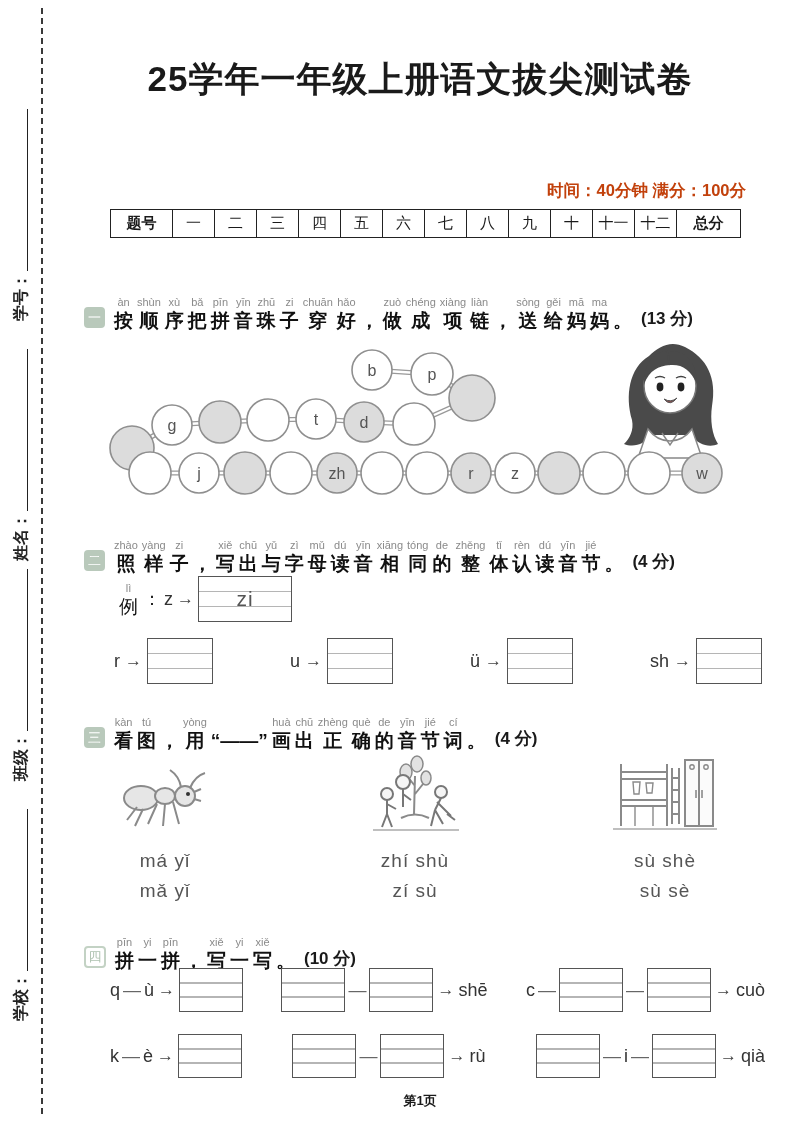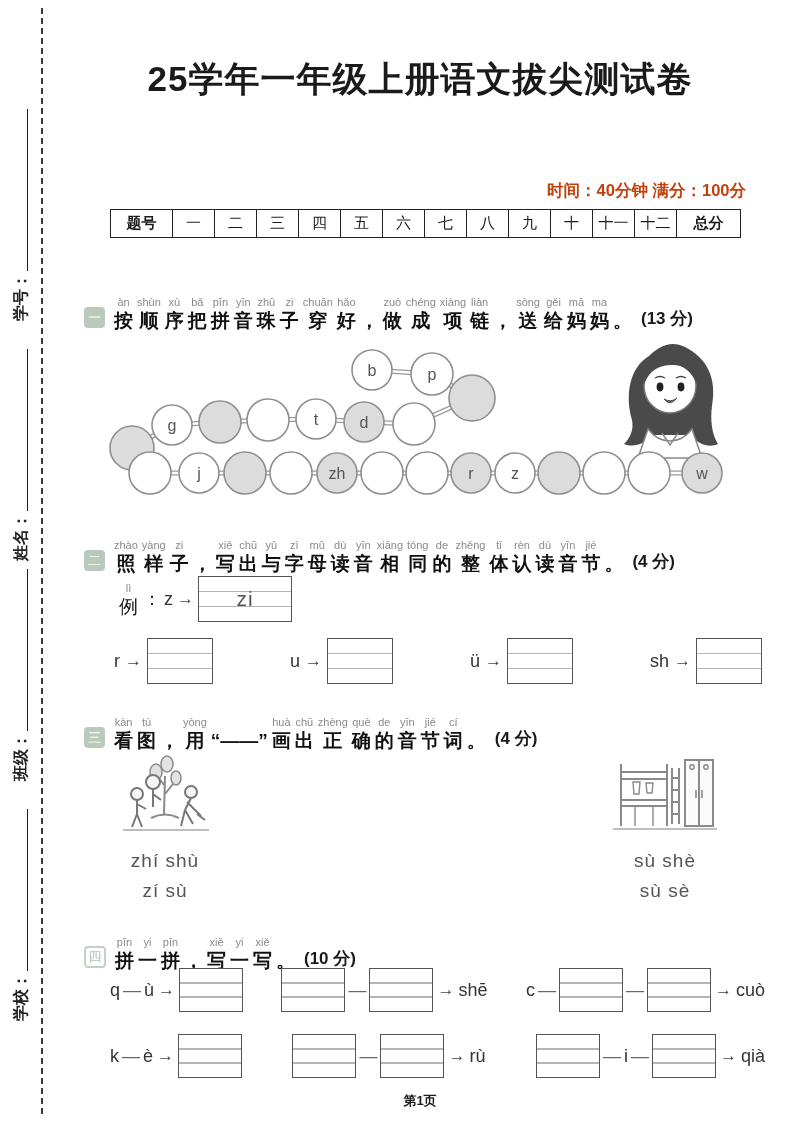--- a/index.html
+++ b/index.html
@@ -486,20 +486,40 @@
           <span class="ritem">
             <span class="py"></span>
             <span class="ch">。</span>
           </span>
         </span>
       <span class="score-pts">(4 分)</span>
     </div>
     <div class="q3-cards" style="top:748px;left:28px;width:650px;">
       <div class="card">
         <div class="pic">
+          <svg width="104" height="80" viewBox="0 0 104 80">
+            <g stroke="#8a8a8a" stroke-width="2" fill="#e6e6e6">
+              <ellipse cx="28" cy="42" rx="17" ry="12"></ellipse>
+              <ellipse cx="52" cy="40" rx="10" ry="8"></ellipse>
+              <circle cx="72" cy="40" r="10"></circle>
+            </g>
+            <g stroke="#8a8a8a" stroke-width="2" fill="none">
+              <path d="M44,48 L35,68 M52,48 L50,70 M60,46 L66,68"></path>
+              <path d="M30,53 L22,70 M24,51 L14,64"></path>
+              <path d="M77,32 Q82,20 92,17 M68,31 Q66,20 57,14"></path>
+              <path d="M81,36 L88,33 M81,43 L88,45"></path>
+            </g>
+            <circle cx="75" cy="38" r="2" fill="#333"></circle>
+          </svg>
+        </div>
+        <div class="opt first">má yǐ</div>
+        <div class="opt">mǎ yǐ</div>
+      </div>
+      <div class="card">
+        <div class="pic">
           <svg width="100" height="84" viewBox="0 0 100 84">
             <g stroke="#8a8a8a" stroke-width="2" fill="none">
               <path d="M50,24 L49,62 M50,34 L42,24 M50,42 L58,32"></path>
               <ellipse cx="41" cy="20" rx="6" ry="8" fill="#e2e2e2" stroke-width="1.5"></ellipse>
               <ellipse cx="52" cy="12" rx="6" ry="8" fill="#e2e2e2" stroke-width="1.5"></ellipse>
               <ellipse cx="61" cy="26" rx="5" ry="7" fill="#e2e2e2" stroke-width="1.5"></ellipse>
               <path d="M36,66 Q50,59 64,66"></path>
             </g>
             <g stroke="#777" stroke-width="2" fill="#f5f5f5">
               <circle cx="22" cy="42" r="6"></circle>

